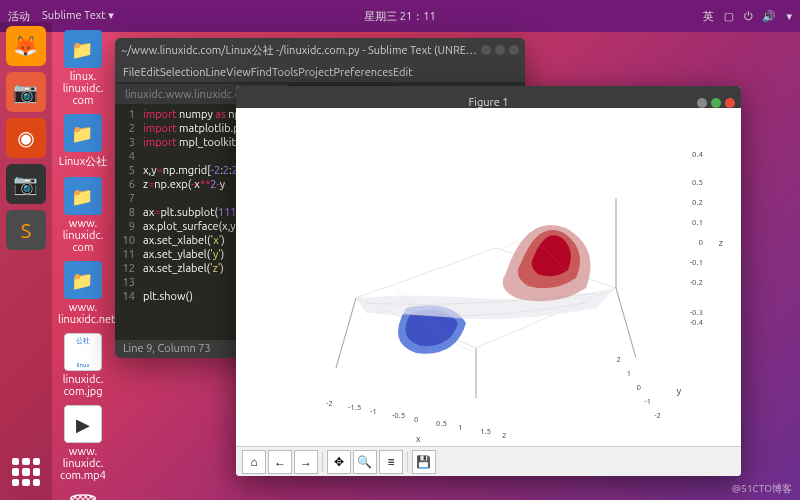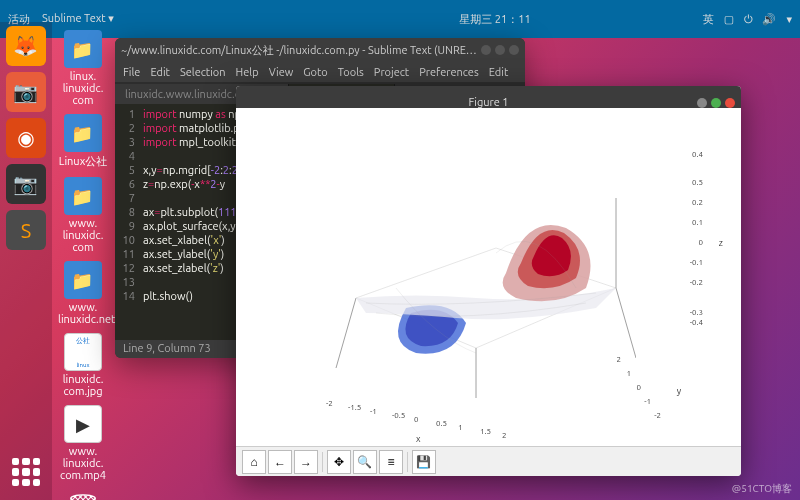--- a/index.html
+++ b/index.html
@@ -1,19 +1,19 @@
 <!DOCTYPE html>
 <html><head>
 <meta charset="utf-8">
 <style>
 *{margin:0;padding:0;box-sizing:border-box;font-family:Ubuntu,sans-serif;font-size:11px}
 body{width:800px;height:500px;background:linear-gradient(135deg,#e94e77 0%,#d53a5e 30%,#a02c6f 60%,#6b2e8e 100%);overflow:hidden;position:relative}
-.topbar{height:38px;background:#0369a1;display:flex;align-items:center;color:#ddd;padding:0 8px;font-size:10px}
+.topbar{height:32px;background:#701a75;display:flex;align-items:center;color:#ddd;padding:0 8px;font-size:10px}
 .topbar .left{flex:1;display:flex;gap:12px}
-.topbar .center{flex:1;text-align:right}
+.topbar .center{flex:1;text-align:center}
 .topbar .right{flex:1;display:flex;justify-content:flex-end;gap:10px;align-items:center}
 .dock{position:absolute;left:0;top:22px;bottom:0;width:52px;background:rgba(40,0,20,0.2);display:flex;flex-direction:column;align-items:center;padding-top:4px;gap:6px}
 .dock-icon{width:40px;height:40px;border-radius:6px;display:flex;align-items:center;justify-content:center;font-size:20px}
 .dock-icon.ff{background:#ff9500;color:#fff}
 .dock-icon.cam{background:#e85d3b;color:#fff}
 .dock-icon.ub{background:#dd4814;color:#fff}
 .dock-icon.ph{background:#333;color:#fff}
 .dock-icon.sb{background:#4b4b4b;color:#ff9800}
 .dock-apps{position:absolute;bottom:8px;left:6px;width:40px;height:40px;display:grid;grid-template-columns:repeat(3,1fr);grid-template-rows:repeat(3,1fr);gap:3px;padding:6px}
 .dock-apps span{background:#fff;border-radius:2px}
@@ -21,21 +21,21 @@
 .di{width:50px;text-align:center;color:#fff;font-size:9px}
 .di .ic{width:38px;height:38px;margin:0 auto 2px;border-radius:4px;background:#fff;display:flex;align-items:center;justify-content:center;font-size:18px}
 .di .ic.folder{background:#3a87d4}
 .di .ic.img{background:#fff;border:1px solid #ccc}
 .di .ic.vid{background:#fff;border:1px solid #ccc;color:#333}
 .di .ic.trash{background:transparent;color:#fff;font-size:28px}
 .sublime{position:absolute;left:115px;top:38px;width:410px;height:320px;background:#383838;border-radius:6px;box-shadow:0 8px 30px rgba(0,0,0,0.4);display:flex;flex-direction:column;overflow:hidden}
 .sublime .titlebar{height:24px;background:#3c3c3c;display:flex;align-items:center;justify-content:space-between;padding:0 6px;color:#ccc;font-size:10px}
 .sublime .wbtns{display:flex;gap:4px}
 .sublime .wbtn{width:10px;height:10px;border-radius:50%;background:#555}
-.sublime .menubar{height:20px;background:#3c3c3c;display:flex;gap:10px;padding:0 8px;align-items:center;color:#ccc;font-size:10px}
+.sublime .menubar{height:20px;background:#3c3c3c;display:flex;padding:0 8px;align-items:center;color:#ccc;font-size:10px}
 .sublime .tabs{height:22px;background:#2d2d2d;display:flex;align-items:end}
 .sublime .tab{padding:4px 10px;background:#272822;color:#ccc;font-size:9px;border-right:1px solid #1a1a1a}
 .sublime .tab.active{background:#272822}
 .sublime .tab.inactive{background:#383838;color:#888}
 .sublime .editor{flex:1;background:#272822;display:flex;font-family:Consolas,monospace;font-size:10px;overflow:hidden}
 .sublime .gutter{width:24px;background:#272822;color:#888;text-align:right;padding:3px 4px 0 0;line-height:14px}
 .sublime .code{flex:1;padding:3px 4px;line-height:14px;white-space:pre}
 .kw{color:#f92672}.st{color:#e6db74}.nm{color:#ae81ff}.tx{color:#f8f8f2}
 .sublime .status{height:18px;background:#3c3c3c;color:#aaa;font-size:9px;padding:2px 8px}
 .figure{position:absolute;left:236px;top:86px;width:505px;height:390px;background:#fff;border-radius:4px;box-shadow:0 8px 30px rgba(0,0,0,0.5);display:flex;flex-direction:column;overflow:hidden}
@@ -138,23 +138,23 @@
     <div class="wbtns">
       <div class="wbtn"></div>
       <div class="wbtn"></div>
       <div class="wbtn"></div>
     </div>
   </div>
   <div class="menubar">
     <span>File</span>
     <span>Edit</span>
     <span>Selection</span>
-    <span>Help</span>
+    <span>Line</span>
     <span>View</span>
-    <span>Goto</span>
+    <span>Find</span>
     <span>Tools</span>
     <span>Project</span>
     <span>Preferences</span>
     <span>Edit</span>
   </div>
   <div class="tabs">
     <div class="tab inactive"><span>linuxidc.www.linuxidc.com.py</span> <span>×</span></div>
     <div class="tab active"><span>linuxidc.com.py</span> <span>×</span></div>
   </div>
   <div class="editor">

